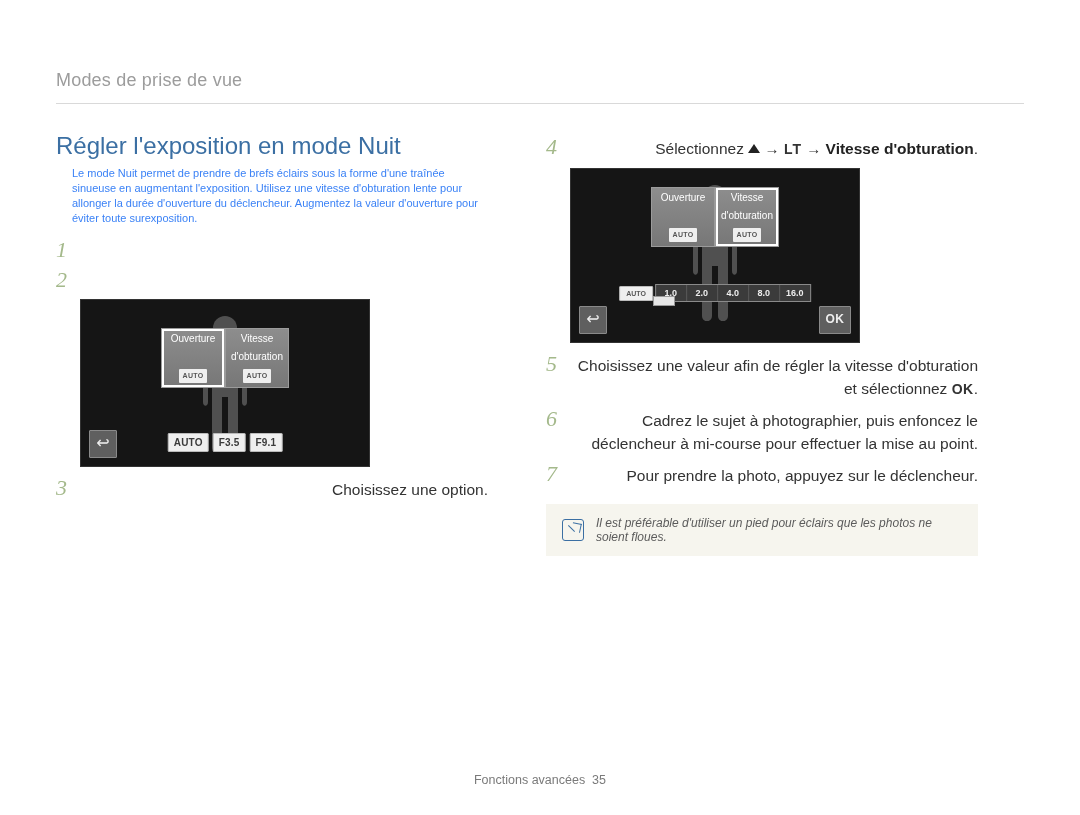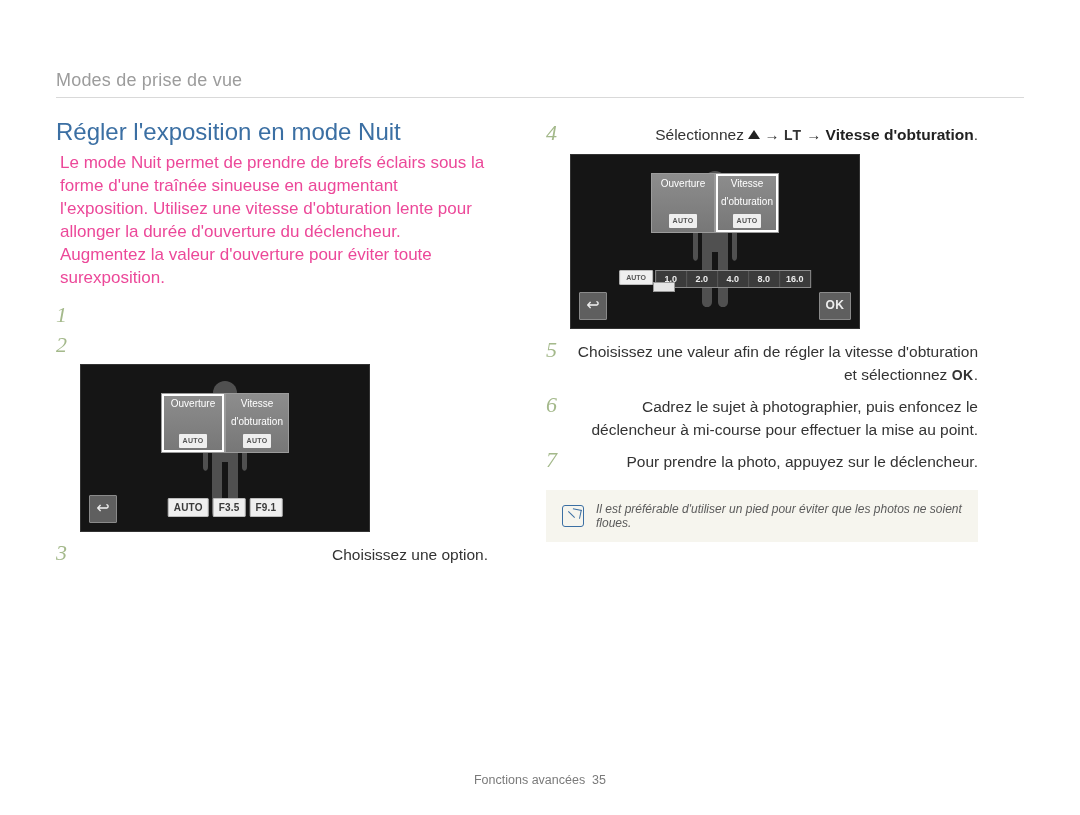--- a/index.html
+++ b/index.html
@@ -16,42 +16,42 @@
     background: #ffffff;
     position: relative;
     font-family: "Helvetica Neue", Arial, sans-serif;
     color: #3a3a3a;
     padding: 70px 56px 40px 56px;
   }
   .breadcrumb {
     font-size: 18px;
     color: #9c9c9c;
     border-bottom: 1px solid #d9d9d9;
-    padding-bottom: 6px;
-    margin-bottom: 20px;
+    padding-bottom: 12px;
+    margin-bottom: 28px;
     letter-spacing: 0.2px;
   }
   .cols {
     display: flex;
     gap: 58px;
   }
   .col {
     width: 432px;
   }
   h2.title {
     font-size: 24px;
     font-weight: 400;
     color: #3b6fa3;
     margin: 0 0 6px 0;
   }
   p.intro {
-    font-size: 17px;
+    font-size: 11px;
     line-height: 1.35;
-    color: #ec4899;
-    margin: 0 0 14px 4px;
+    color: #3b82f6;
+    margin: 0 0 14px 16px;
   }
   .step {
     display: flex;
     align-items: baseline;
     margin: 6px 0 8px 0;
     font-size: 15.5px;
     line-height: 1.45;
     color: #333;
   }
   .step-num {
@@ -230,21 +230,21 @@
     letter-spacing:0.2px;
     padding:3px 5px;
     border:1px solid #bbb;
     border-radius:1px;
   }
   .scale-row {
     position:absolute;
     left:50%; bottom:40px;
     transform:translateX(-50%);
     display:flex;
-    align-items:flex-start;
+    align-items:center;
     gap:0;
   }
   .scale-chip {
     background:#efefef;
     color:#555;
     font-size:7px;
     font-weight:700;
     padding:3px 6px;
     border:1px solid #bbb;
     border-radius:1px;
@@ -445,21 +445,21 @@
         <span class="step-body">Cadrez le sujet à photographier, puis enfoncez le déclencheur à mi-course pour effectuer la mise au point.</span>
       </div>
 
       <div class="step">
         <span class="step-num">7</span>
         <span class="step-body">Pour prendre la photo, appuyez sur le déclencheur.</span>
       </div>
 
       <div class="note">
         <span class="note-icon"></span>
-        <span>Il est préférable d'utiliser un pied pour éviter que les photos ne soient floues.</span>
+        <span>Il est préférable d'utiliser un pied pour éclairs que les photos ne soient floues.</span>
       </div>
 
     </div>
   </div>
 
   <div class="footer">
     <span>Fonctions avancées</span>&nbsp;
     <span>35</span>
   </div>
 </div>

